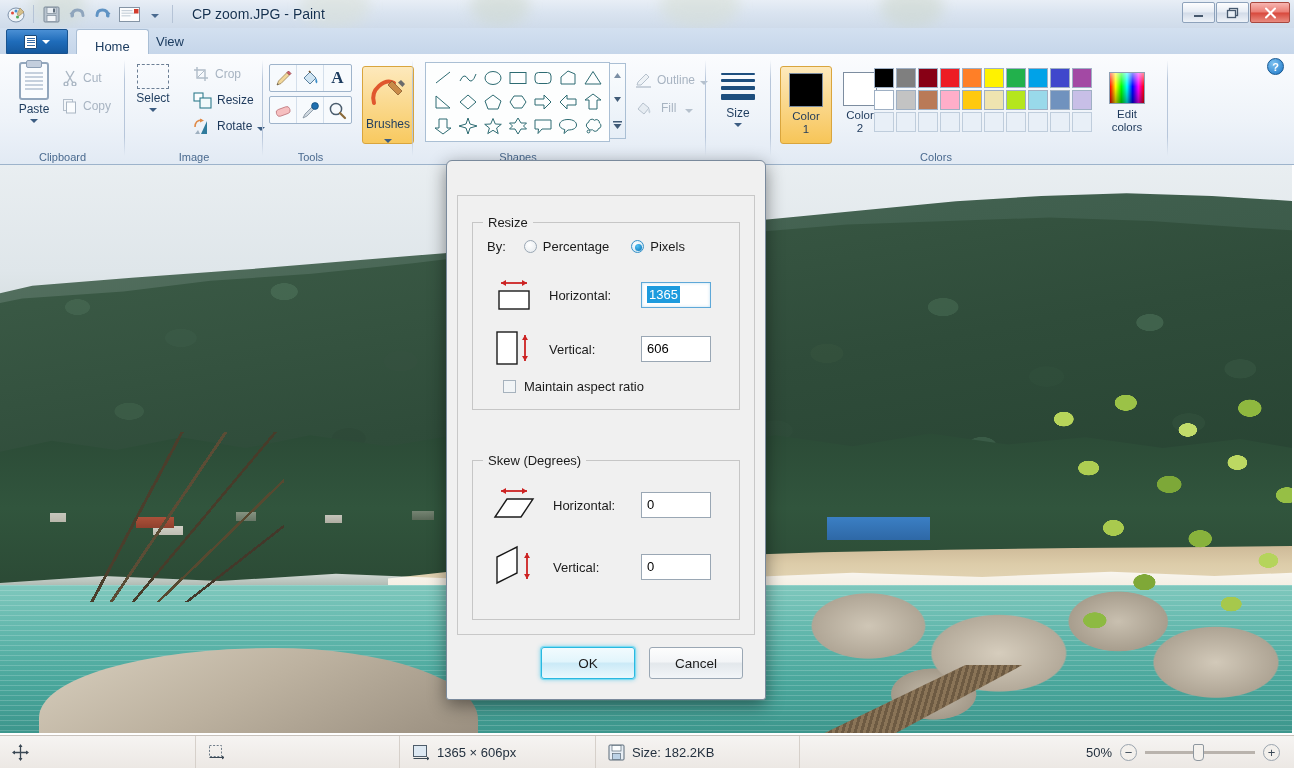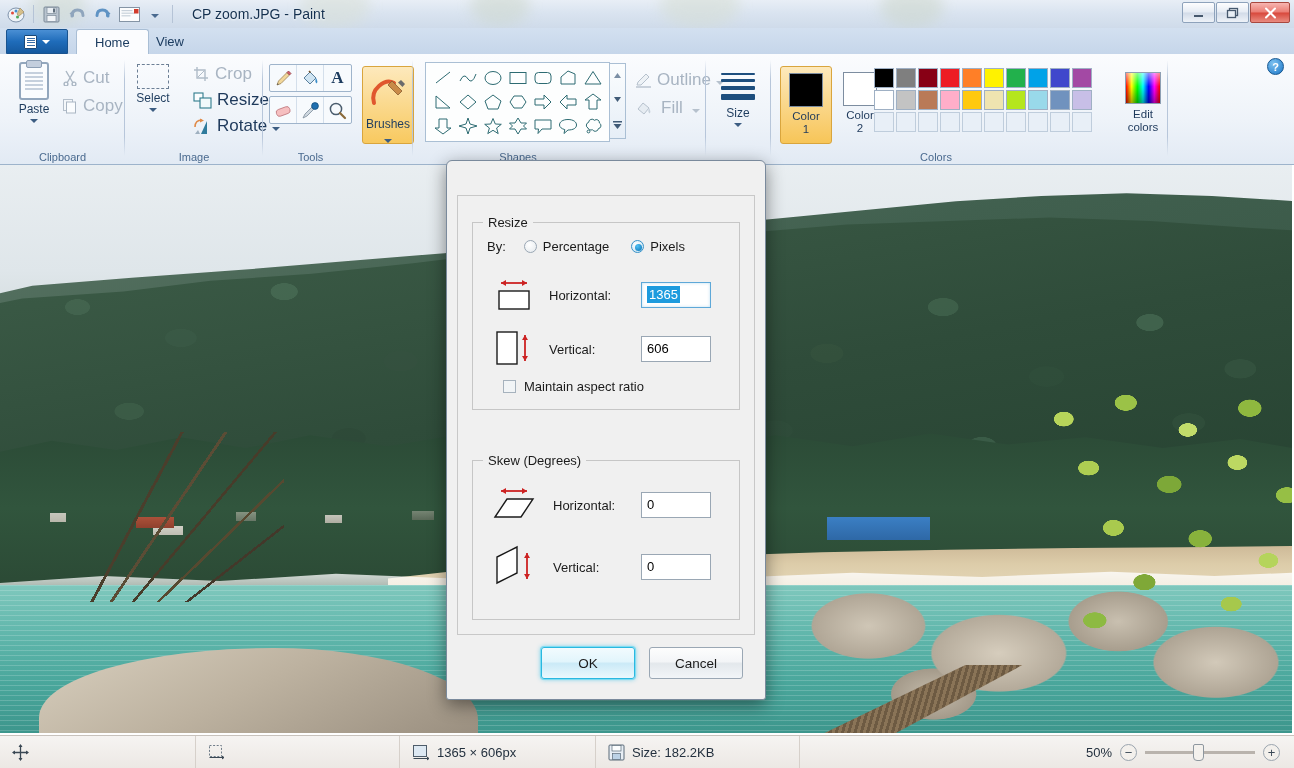--- a/index.html
+++ b/index.html
@@ -55,20 +55,21 @@
             display:flex;flex-direction:column;justify-content:center;gap:1.5px;padding:2px 1.5px;}
   .fm-doc span{display:block;height:1px;background:#3b6ea8;}
   .caret-w { width:0;height:0;border-left:4px solid transparent;border-right:4px solid transparent;border-top:4px solid #fff;}
   .tab {
     position:absolute; top:1px; height:25px; padding:0 18px;
     display:flex;align-items:center; font-size:13px; color:#1c3c60;
   }
   .tab.active {
     background:#fbfcfe; border:1px solid #a9bed5; border-bottom:none;
     border-radius:3px 3px 0 0;
+    align-items:flex-end;
   }
 
   
   .ribbon {
     position:absolute; left:0; top:54px; width:1294px; height:111px;
     background: linear-gradient(to bottom,#fbfcfe 0%,#eef3f9 60%,#e2eaf4 100%);
     border-bottom:1px solid #9db3cb;
   }
   .help-btn{position:absolute;right:10px;top:4px;width:17px;height:17px;border-radius:50%;
     background:radial-gradient(circle at 35% 30%,#7ec2f0,#1b76c8);border:1px solid #14558f;
@@ -79,21 +80,21 @@
     font-size:11px; color:#4a6party; color:#4a6a8f;
   }
   .gsep { position:absolute; top:6px; width:1px; height:96px;
           background:linear-gradient(to bottom,rgba(160,180,205,0),#b7c6da 20%,#b7c6da 80%,rgba(160,180,205,0));}
 
   .bigbtn{display:flex;flex-direction:column;align-items:center;cursor:default;}
   .biglabel{font-size:12px;color:#1e3c5e;margin-top:2px;}
   .caret-d{width:0;height:0;border-left:4px solid transparent;border-right:4px solid transparent;
            border-top:4px solid #3c5d82;margin-top:3px;}
   .smallrow{display:flex;align-items:center;gap:5px;height:24px;}
-  .sm-label{font-size:17px;}
+  .sm-label{font-size:12px;}
   .dim{color:#a8b4c2;}
 
   
   .clip-ico{width:30px;height:38px;border:2px solid #93a7bd;border-radius:3px;background:#fafcfe;
             position:relative;display:flex;flex-direction:column;gap:2.5px;padding:8px 4px 3px;}
   .clip-ico::before{content:"";position:absolute;top:-4px;left:50%;transform:translateX(-50%);
             width:14px;height:6px;background:#c3cedd;border:1px solid #8d9fb5;border-radius:2px;}
   .clip-ico span{height:1.5px;background:#c5d0dd;}
 
   .sel-ico{width:32px;height:25px;border:1px dashed #6c7f95;background:transparent;}
@@ -697,21 +698,21 @@
           <div class="pc empty"></div>
           <div class="pc empty"></div>
           <div class="pc empty"></div>
           <div class="pc empty"></div>
           <div class="pc empty"></div>
           <div class="pc empty"></div>
           <div class="pc empty"></div>
           <div class="pc empty"></div>
         </div>
 
-      <div class="editcolors" style="position:absolute;left:1144px;left:auto;right:130px;top:14px;">
+      <div class="editcolors" style="position:absolute;left:1144px;left:auto;right:146px;top:14px;">
         <div class="ec-sw"></div>
         <div class="cb-l" style="margin-top:4px;">
           <span>Edit</span><br>
           <span>colors</span>
         </div>
       </div>
       <div class="gsep" style="right:126px;"></div>
       <div class="glabel" style="width:460px;left:0;">Colors</div>
     </div>
   </div>

